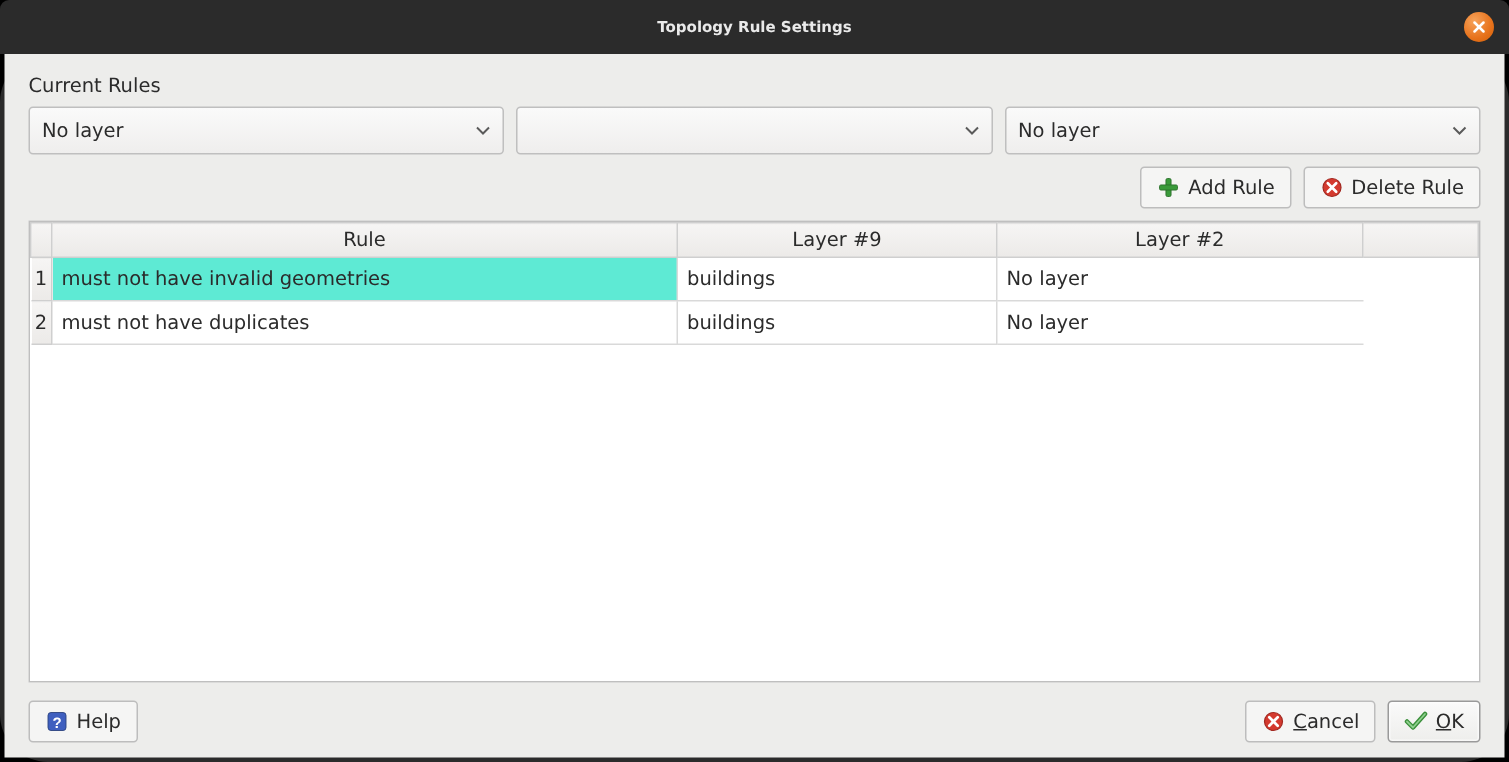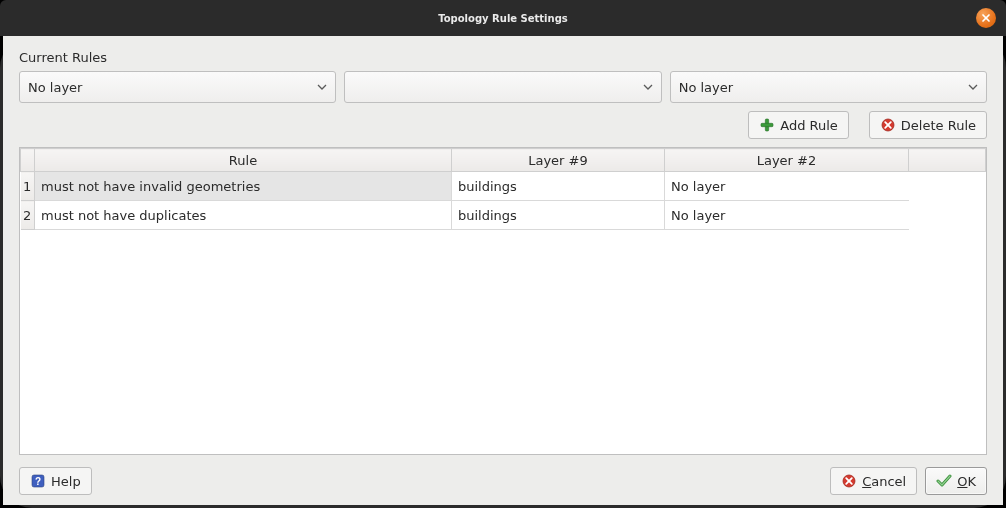--- a/index.html
+++ b/index.html
@@ -108,21 +108,21 @@
     display: flex;
     align-items: center;
     justify-content: center;
   }
   .caret svg { display:block; }
 
   
   .action-row {
     display: flex;
     justify-content: flex-end;
-    gap: 20px;
+    gap: 8px;
     margin-bottom: 8px;
   }
   .btn {
     height: 28px;
     background: #f5f5f4;
     border: 1px solid #bdbdbd;
     border-radius: 3px;
     display: flex;
     align-items: center;
     padding: 0 10px;
@@ -186,21 +186,21 @@
   }
   tbody td.rownum {
     width: 14px;
     padding: 0;
     text-align: center;
     background: linear-gradient(#f6f5f4, #eceae8);
     border-right: 1px solid #cfcfcf;
     border-bottom: 1px solid #cfcfcf;
   }
   tbody tr.selected td.cell-rule {
-    background: #e5e5e5;
+    background: #5eead4;
   }
   tbody td.lastcol {
      border-right: none;
   }
 
   
   .footer {
     display: flex;
     justify-content: space-between;
     align-items: center;

